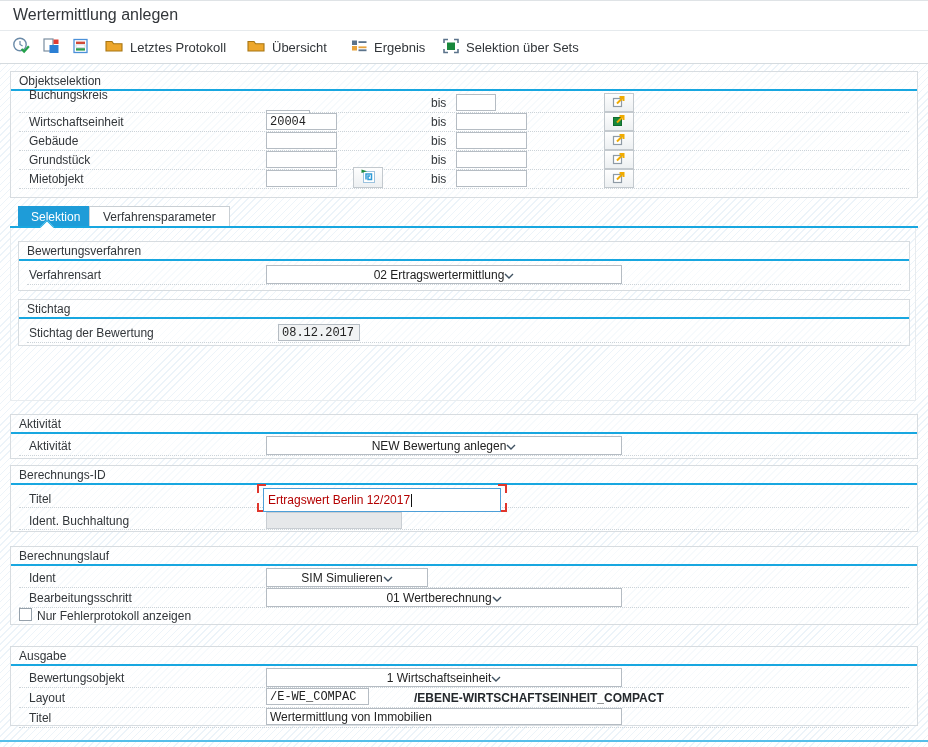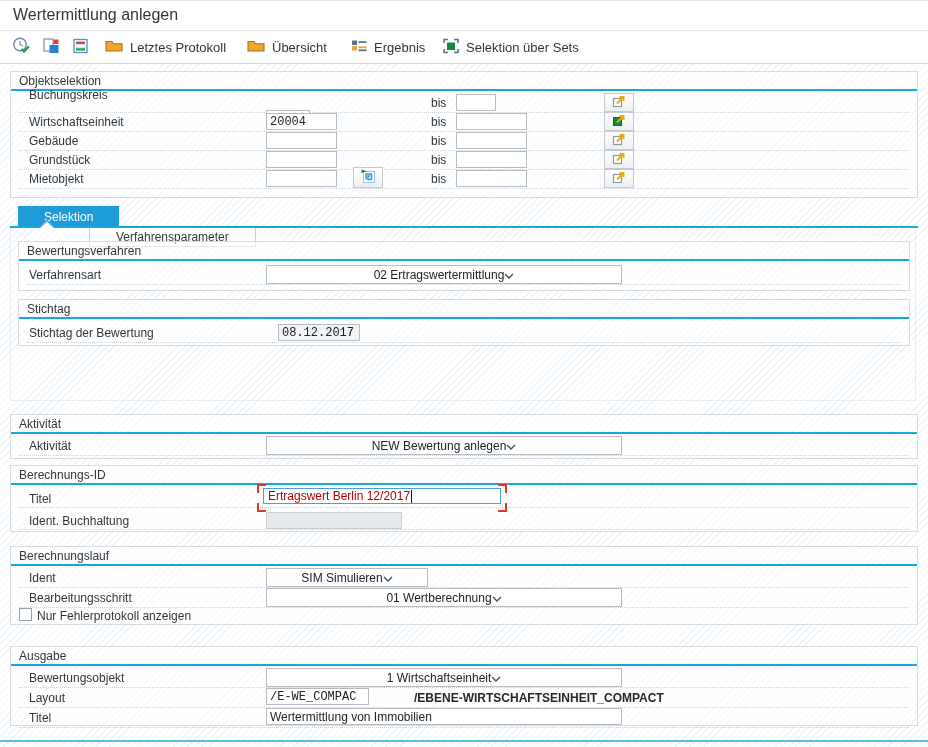--- a/index.html
+++ b/index.html
@@ -24,30 +24,30 @@
   .inp{position:absolute;height:17px;border:1px solid #b5bcc3;background:#fff;box-sizing:border-box;
        font-size:12px;color:#222;padding:0 3px;display:flex;align-items:center;overflow:hidden;white-space:nowrap;}
   .inp.mono{font-family:"Liberation Mono","DejaVu Sans Mono",monospace;font-size:12px;}
   .inp.gray{background:#f1f3f4;}
   .inp.disabled{background:#e6e8ea;border-color:#c9ced3;}
   .ddl{position:absolute;height:19px;border:1px solid #b5bcc3;background:#fff;box-sizing:border-box;
        font-size:12px;color:#222;padding:0 5px;display:flex;align-items:center;justify-content:center;cursor:pointer;}
   .icobtn{position:absolute;border:1px solid #c3c9ce;background:linear-gradient(#fefefe,#edf0f2);
        display:flex;align-items:center;justify-content:center;cursor:pointer;box-sizing:border-box;}
   
-  .tab{position:absolute;top:205px;height:21px;padding:0 26px;font-size:12px;display:flex;align-items:center;cursor:pointer;box-sizing:border-box;white-space:nowrap;}
+  .tab{position:absolute;top:205px;height:21px;padding:0 13px;font-size:12px;display:flex;align-items:center;cursor:pointer;box-sizing:border-box;white-space:nowrap;}
   .tab.active{background:#1e9cd8;color:#fdfeff;}
-  .tab.inactive{background:#fff;border:1px solid #c9cfd4;color:#32363a;margin-top:20px;}
+  .tab.inactive{background:#fff;border:1px solid #c9cfd4;color:#32363a;}
   .tabline{position:absolute;top:225px;left:10px;width:908px;height:2px;background:#18a7e0;}
   .notch{position:absolute;top:221px;left:42px;width:9px;height:9px;background:#fff;
          border-left:1px solid #18a7e0;border-top:1px solid #18a7e0;transform:rotate(45deg);}
   .tabpanel{position:absolute;top:227px;left:10px;width:906px;height:173px;border:1px solid #e8ecef;border-top:none;box-sizing:border-box;}
   
   .focus-wrap{position:absolute;}
-  .focus-inp{position:absolute;left:6px;top:4px;height:16px;border:1px solid #4d9fd8;background:#fff;
+  .focus-inp{position:absolute;left:6px;top:4px;height:24px;border:1px solid #4d9fd8;background:#fff;
        box-sizing:border-box;font-size:12px;color:#b40000;padding:0 4px;display:flex;align-items:center;white-space:nowrap;}
   .caret{display:inline-block;width:1px;height:13px;background:#111;margin-left:1px;}
   .fc{position:absolute;width:7px;height:7px;}
   .fc.tl{left:0;top:0;border-top:2px solid #e0362c;border-left:2px solid #e0362c;}
   .fc.tr{right:0;top:0;border-top:2px solid #e0362c;border-right:2px solid #e0362c;}
   .fc.bl{left:0;bottom:0;border-bottom:2px solid #e0362c;border-left:2px solid #e0362c;}
   .fc.br{right:0;bottom:0;border-bottom:2px solid #e0362c;border-right:2px solid #e0362c;}
   .checkbox{position:absolute;width:13px;height:13px;border:1px solid #96a1ab;background:#fff;box-sizing:border-box;cursor:pointer;}
   .static-text{position:absolute;font-size:12px;font-weight:600;color:#24282c;white-space:nowrap;}
   .bottomline{position:absolute;top:739px;left:0;width:928px;height:2px;background:#55bfe9;}

